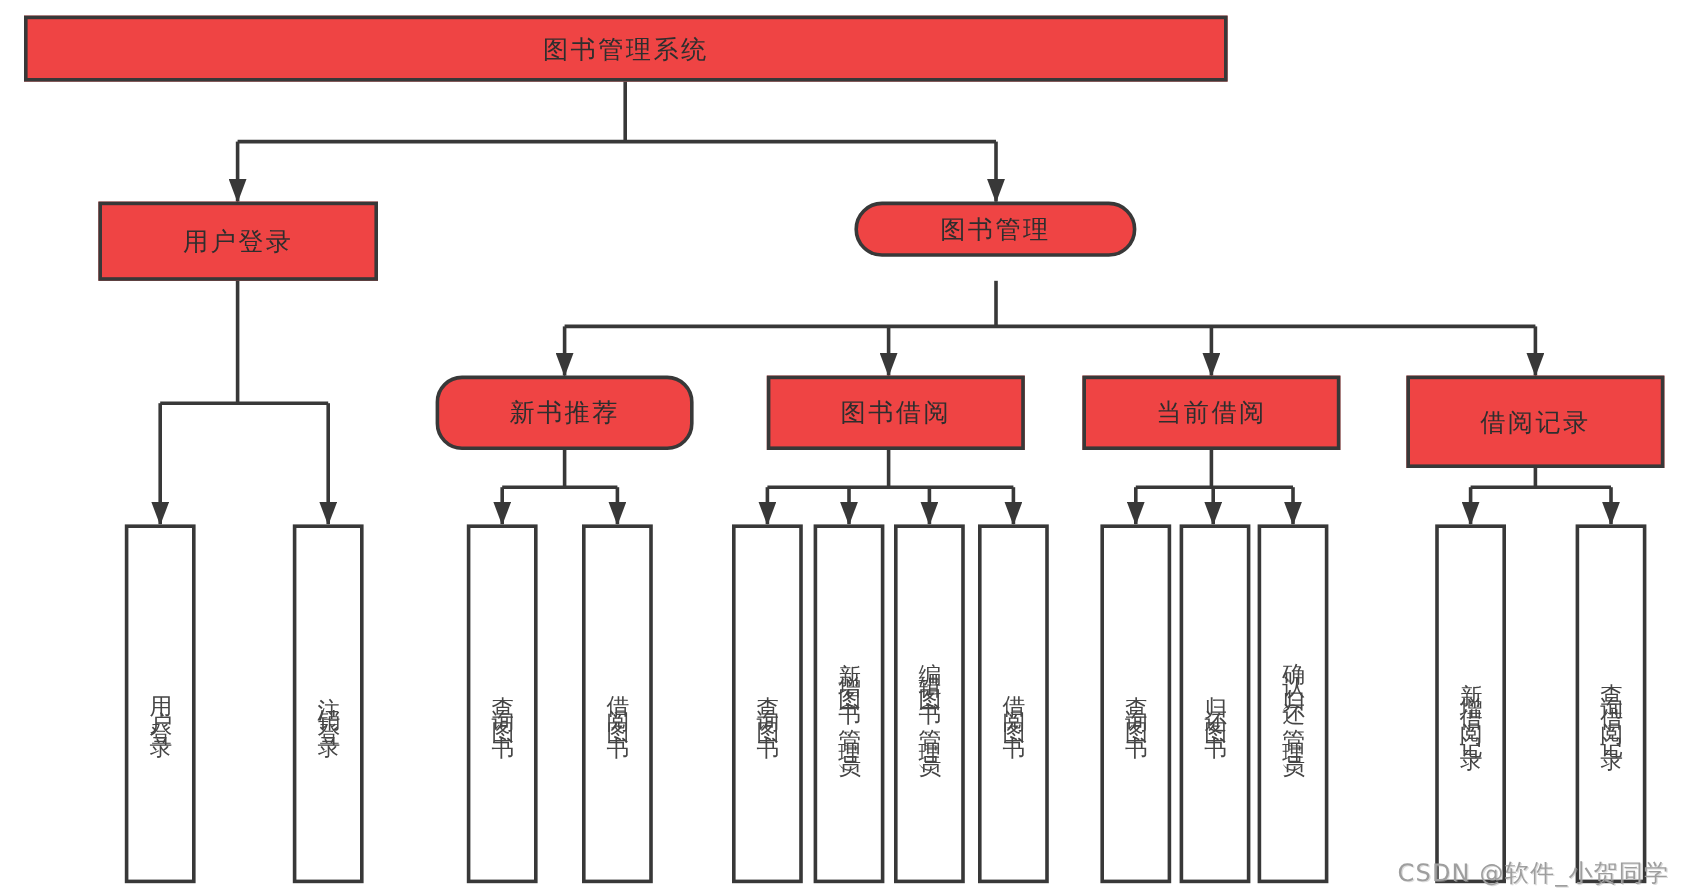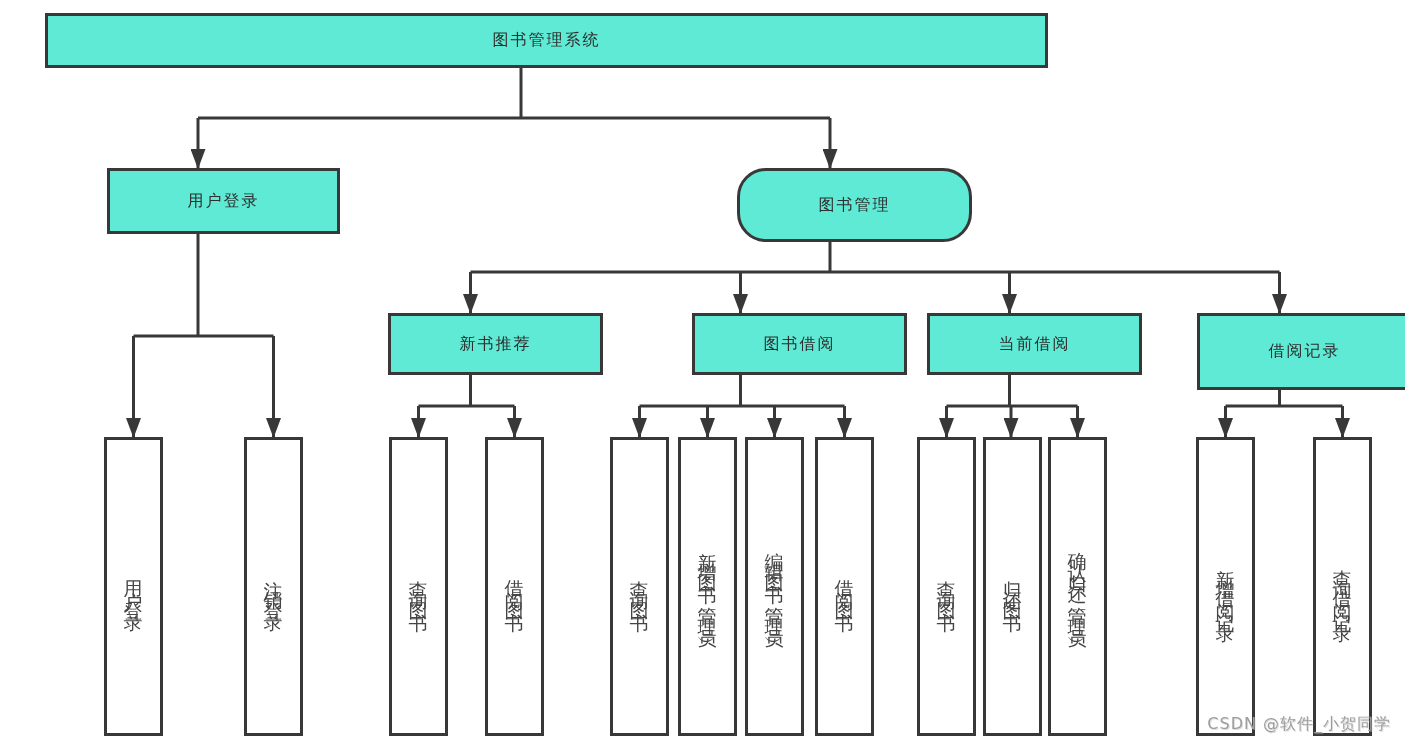--- a/index.html
+++ b/index.html
@@ -1,35 +1,35 @@
 <!DOCTYPE html>
 <html lang="zh"><head>
 <meta charset="utf-8">
 <style>
   html,body{margin:0;padding:0;background:#ffffff;}
   body{font-family:"DejaVu Sans","Liberation Sans",sans-serif;}
   .stage{position:relative;width:1405px;height:747px;background:#ffffff;overflow:hidden;}
   .wires{position:absolute;left:0;top:0;width:1405px;height:747px;}
   .hbox{
-    position:absolute;box-sizing:border-box;border:3px solid #383838;background:#5eead4;
+    position:absolute;box-sizing:border-box;border:3px solid #383838;background:#ef4444;
     display:flex;align-items:center;justify-content:center;
-    font-size:16px;color:#2e2e2e;letter-spacing:2px;white-space:nowrap;margin-left:25px;
+    font-size:21px;color:#2e2e2e;letter-spacing:2px;white-space:nowrap;
   }
   .vbox{
     position:absolute;box-sizing:border-box;border:3px solid #383838;background:#ffffff;
     display:flex;align-items:center;justify-content:center;
     width:59px;top:437px;height:299px;
   }
   .vbox span{
     writing-mode:vertical-rl;text-orientation:mixed;
     font-size:19px;color:#454545;letter-spacing:11px;line-height:1;
   }
   .watermark{
     position:absolute;right:14px;top:714px;
-    font-size:16px;color:#9e9e9e;letter-spacing:1px;white-space:nowrap;
+    font-size:20px;color:#9e9e9e;letter-spacing:1px;white-space:nowrap;
     text-shadow:1px 1px 0 rgba(180,180,180,0.45);
   }
 </style>
 </head>
 <body>
 
 <div class="stage">
 
   <svg class="wires" viewBox="0 0 1405 747" xmlns="http://www.w3.org/2000/svg">
     <defs>
@@ -77,24 +77,24 @@
       <line x1="1279.5" y1="375" x2="1279.5" y2="406"></line>
       <line x1="1225.5" y1="406" x2="1342.5" y2="406"></line>
       <line x1="1225.5" y1="406" x2="1225.5" y2="437" marker-end="url(#arw)"></line>
       <line x1="1342.5" y1="406" x2="1342.5" y2="437" marker-end="url(#arw)"></line>
     </g>
   </svg>
 
   <div class="hbox" style="left:20px;top:13px;width:1003px;height:55px;">图书管理系统</div>
 
   <div class="hbox" style="left:82px;top:168px;width:233px;height:66px;">用户登录</div>
-  <div class="hbox" style="left:712px;top:168px;width:235px;height:74px;border-radius:29px;">图书管理</div>
+  <div class="hbox" style="left:712px;top:168px;width:235px;height:46px;border-radius:29px;">图书管理</div>
 
-  <div class="hbox" style="left:363px;top:313px;width:215px;height:62px;">新书推荐</div>
-  <div class="hbox" style="left:667px;top:313px;width:215px;height:62px;">图书借阅</div>
+  <div class="hbox" style="left:363px;top:313px;width:215px;height:62px;border-radius:22px;">新书推荐</div>
+  <div class="hbox" style="left:639px;top:313px;width:215px;height:62px;">图书借阅</div>
   <div class="hbox" style="left:902px;top:313px;width:215px;height:62px;font-family:Liberation Mono, monospace;">当前借阅</div>
   <div class="hbox" style="left:1172px;top:313px;width:215px;height:77px;">借阅记录</div>
 
   <div class="vbox" style="left:104px;">
     <span>用户登录</span>
   </div>
   <div class="vbox" style="left:244px;">
     <span>注销登录</span>
   </div>
 

